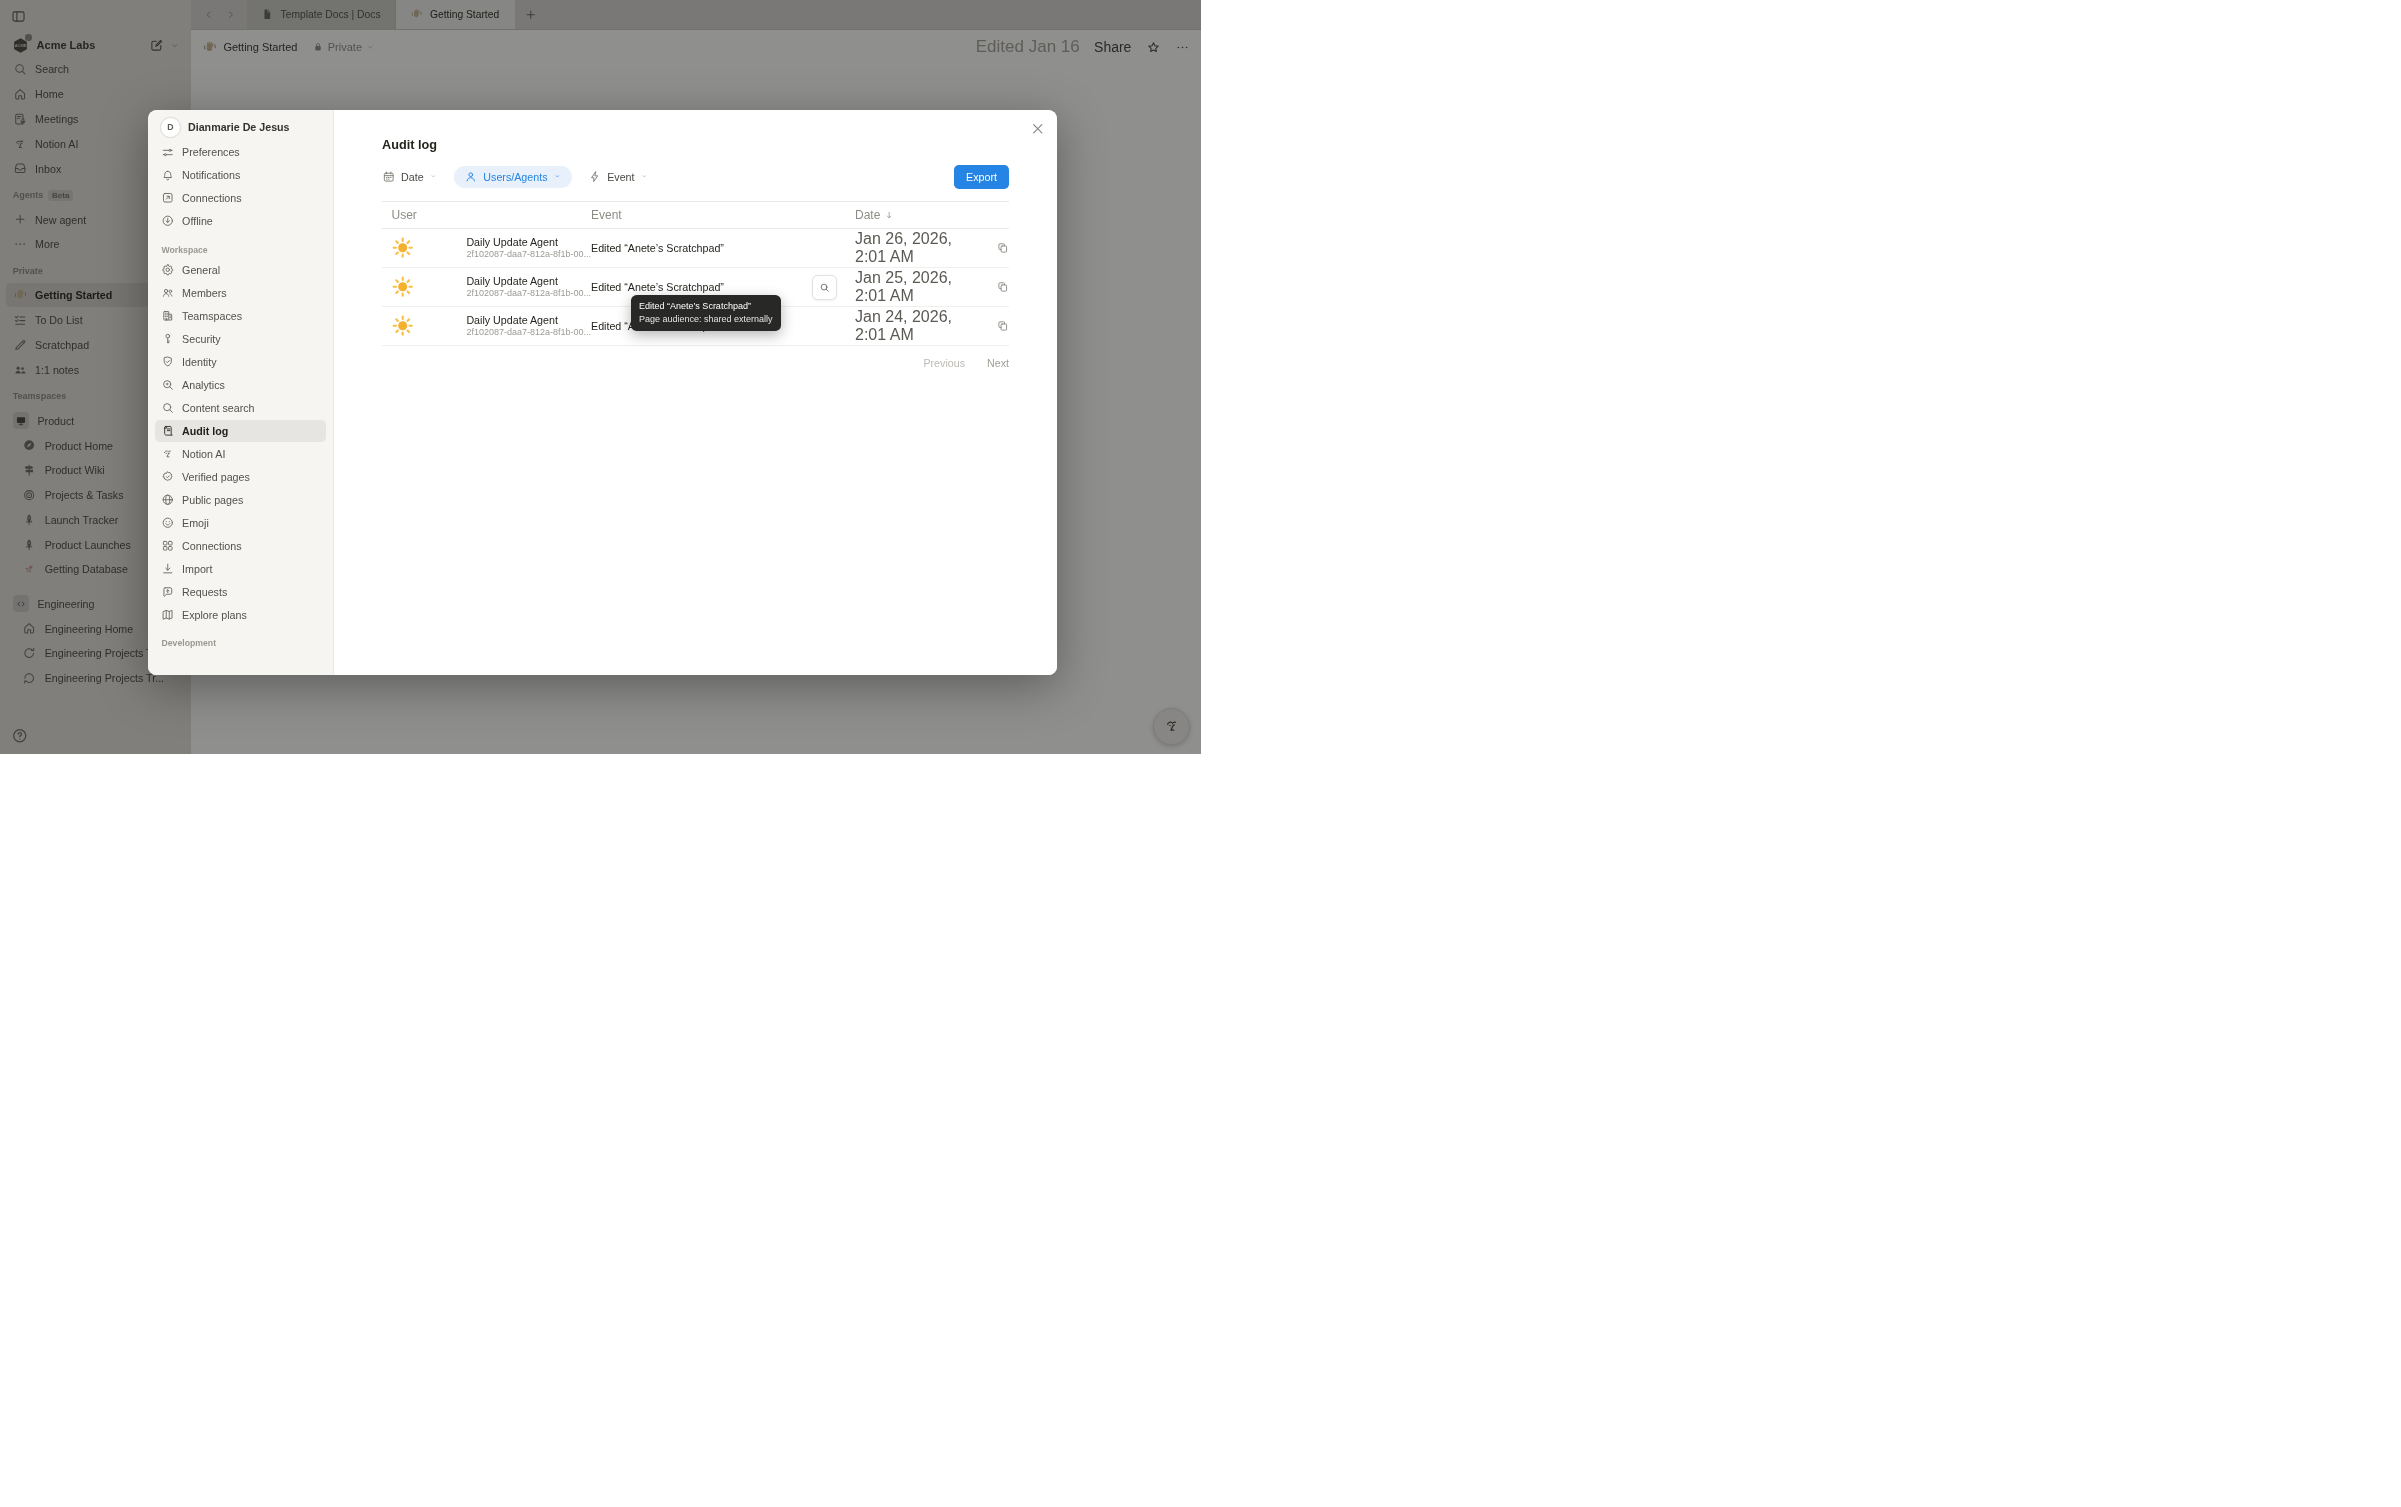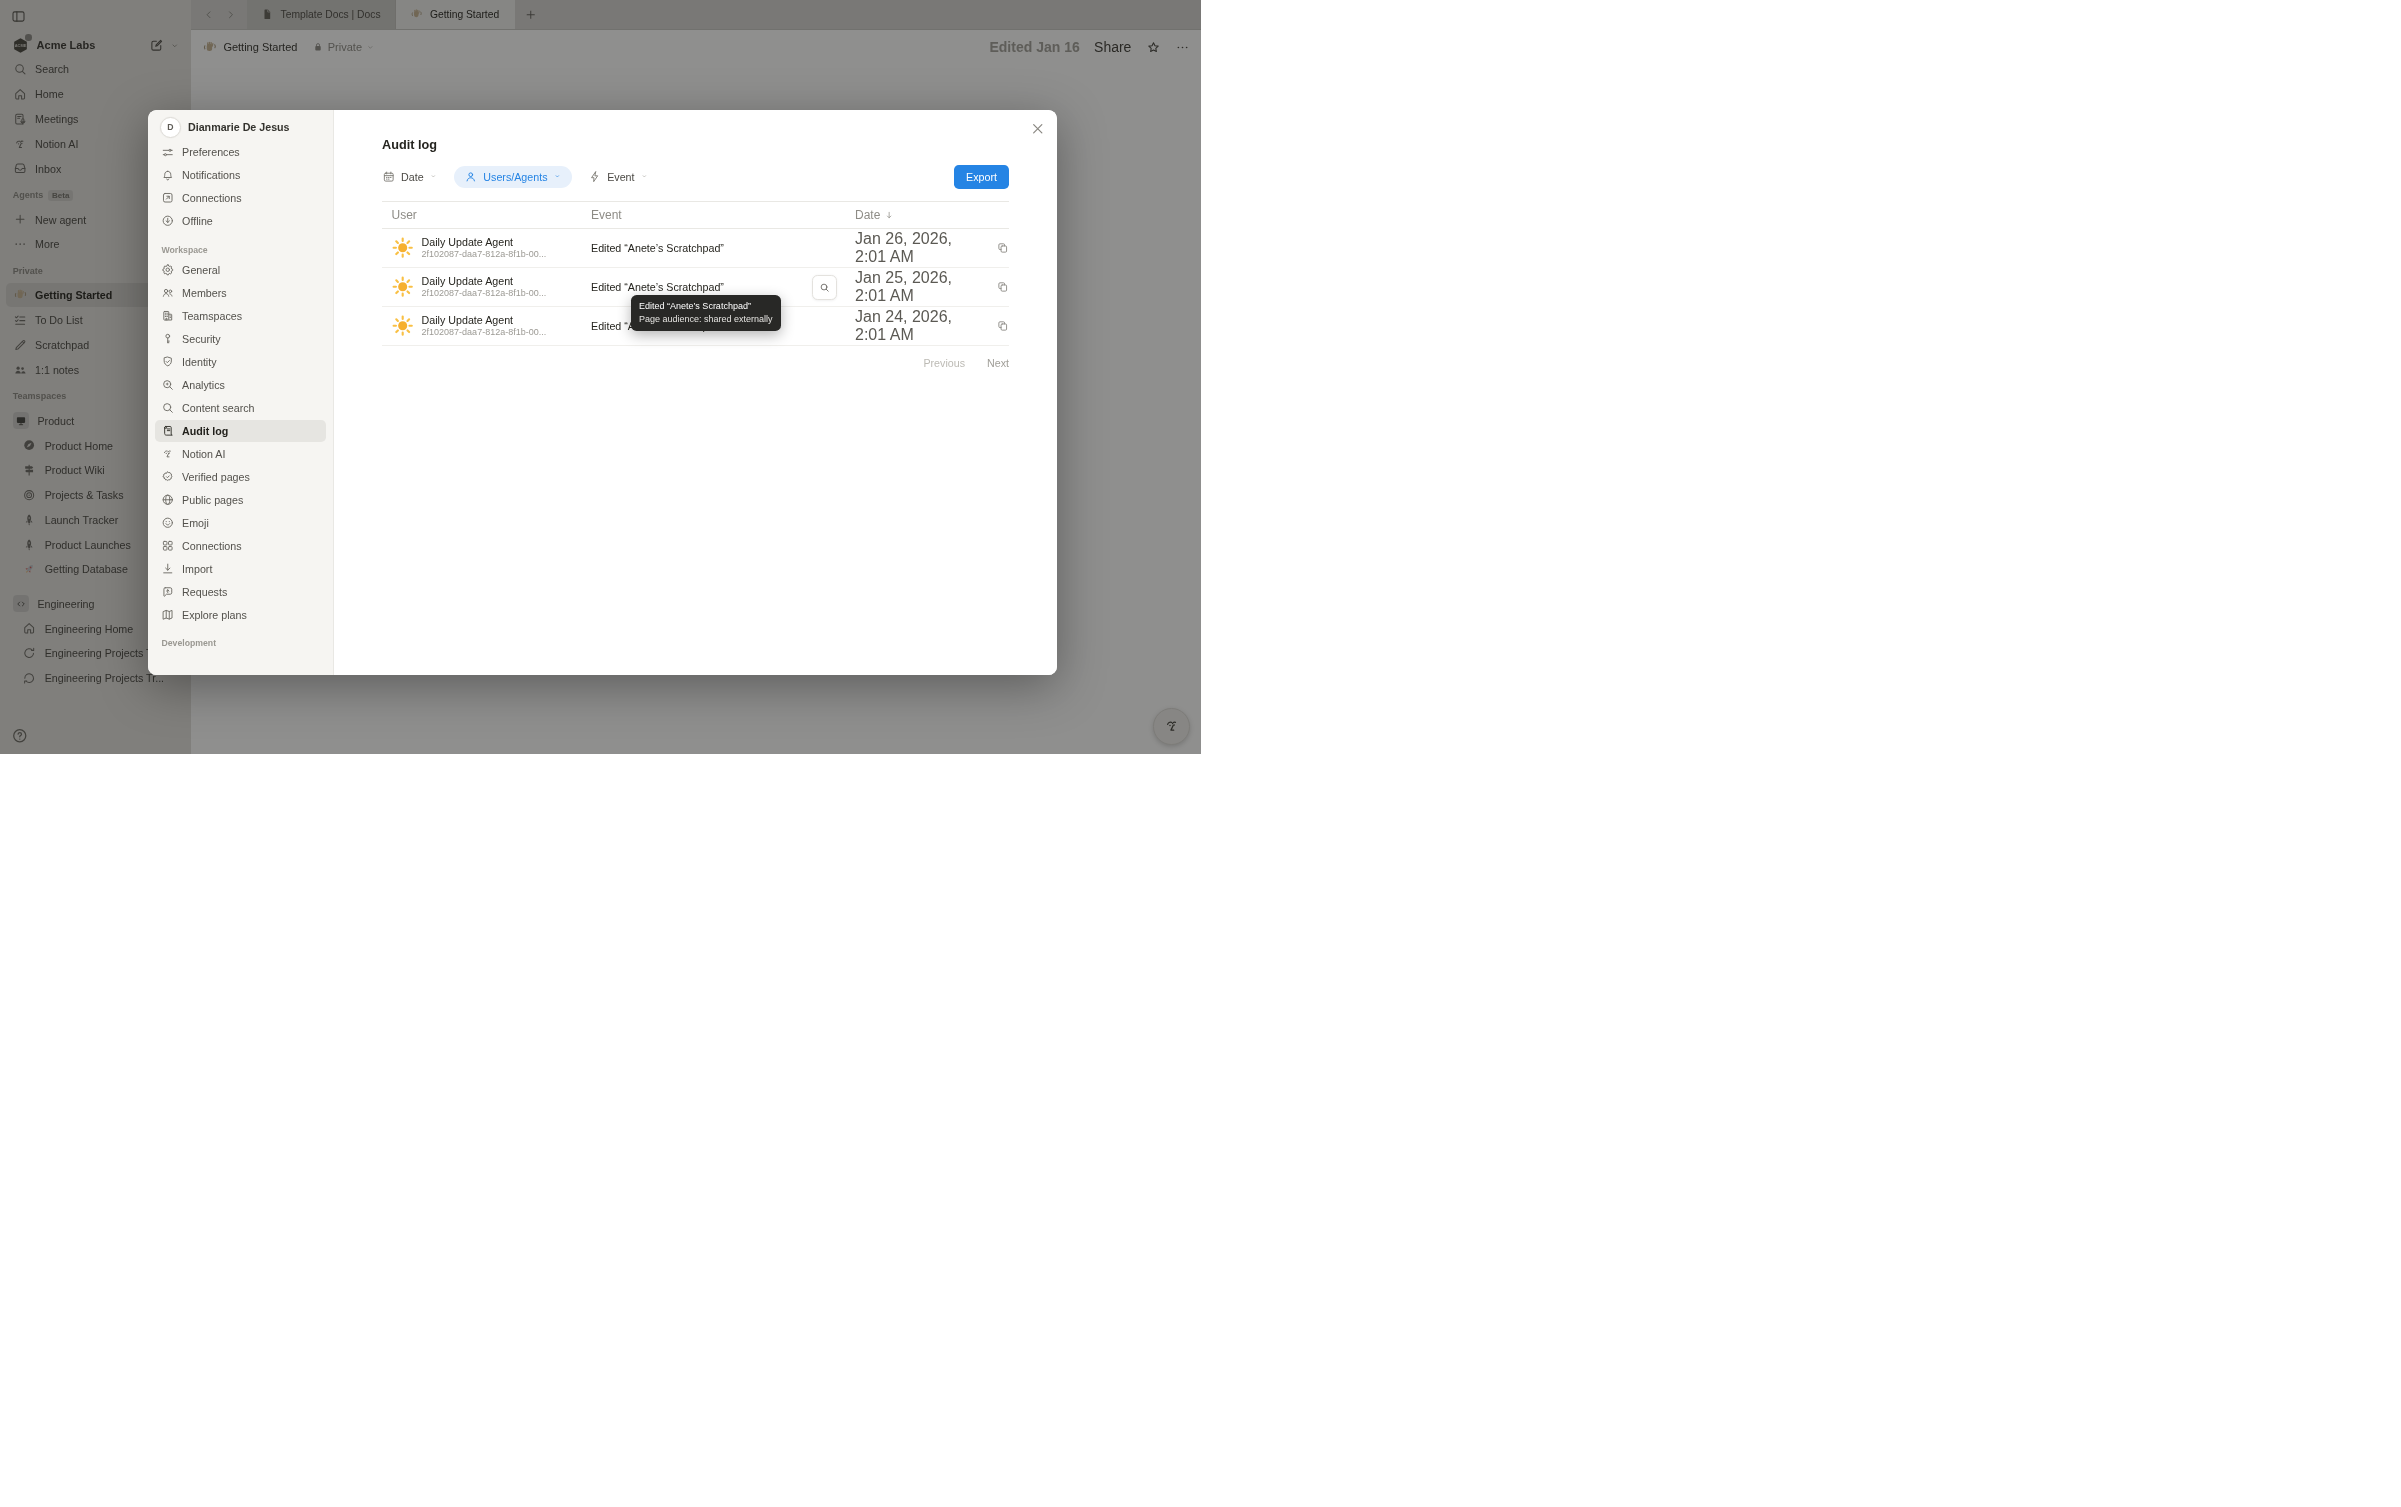--- a/index.html
+++ b/index.html
@@ -41,21 +41,21 @@
   .plusbtn{width:32px;display:flex;align-items:center;justify-content:center;color:#5f5d58;}
   .plusbtn .ic{width:13.5px;height:13.5px;}
   .pageheader{height:34px;display:flex;align-items:center;padding:0 11px;gap:6.4px;background:#fff;}
   .pageheader .wave{width:15px;height:15px;}
   .ptitle{font-size:11px;font-weight:500;color:#34332e;}
   .privgrp{display:flex;align-items:center;gap:4px;margin-left:8px;color:#8e8c86;}
   .privgrp .ic.lock{width:12px;height:12px;color:#8e8c86;}
   .privgrp span{font-size:11px;}
   .privgrp .ic.chev{width:8.7px;height:8.7px;color:#a3a19a;}
   .hright{margin-left:auto;display:flex;align-items:center;gap:14.3px;}
-  .edited{font-size:14px;color:#a3a19b;font-weight:bold;}
+  .edited{font-size:17px;color:#a3a19b;}
   .sharebtn{font-size:14px;color:#413f3a;font-weight:500;}
   .hright .ic{width:15px;height:15px;color:#46443f;}
   .pagebody{position:absolute;top:64px;left:0;right:0;bottom:0;background:#fff;}
   .aifab{position:absolute;right:11px;bottom:9.5px;width:35px;height:35px;border-radius:50%;background:#f0efec;border:0.8px solid #dddbd7;box-shadow:0 1.6px 4.8px rgba(0,0,0,.18);display:flex;align-items:center;justify-content:center;}
   .aifab .ic{width:18px;height:18px;color:#45433d;}
 
   
   .overlay{position:absolute;inset:0;background:rgba(16,16,14,.47);z-index:10;}
   .modal{position:absolute;left:148px;top:110px;width:909px;height:565px;background:#fff;border-radius:8.7px;box-shadow:0 11px 48px rgba(0,0,0,.35);z-index:20;display:flex;overflow:hidden;}
   .snav{width:186px;background:#f6f5f2;border-right:0.8px solid #e9e8e4;box-sizing:border-box;padding:6.4px 7.1px 0;overflow:hidden;}
@@ -78,21 +78,21 @@
   .filter.active{border-radius:793px;padding:4px 10.3px;text-align:right;}
   .filter.active .ic{color:inherit;}
   .exportbtn{margin-left:auto;border:none;color:#fff;font-size:10.7px;font-weight:500;font-family:inherit;padding:0 12px;height:24px;border-radius:4.8px;}
   .table{margin-top:12.7px;}
   .thead{display:flex;align-items:center;height:25.4px;border-top:0.8px solid #e9e8e4;border-bottom:0.8px solid #e9e8e4;font-size:12px;color:#8e8c86;}
   .c-user{width:209px;box-sizing:border-box;padding-left:9.5px;}
   .c-event{width:264px;box-sizing:border-box;}
   .c-date{flex:1;display:flex;align-items:center;gap:4px;}
   .thead .ic{width:10.3px;height:10.3px;color:#8e8c86;}
   .trow{position:relative;display:flex;align-items:center;height:38px;border-bottom:0.8px solid #f0efec;}
-  .ucell{display:flex;align-items:center;gap:8.7px;}
+  .ucell{display:flex;align-items:center;gap:8.7px;justify-content:space-between;}
   .sunav{width:21.4px;height:21.4px;flex:none;}
   .uname{font-size:10.7px;font-weight:500;color:#26251f;line-height:13.5px;}
   .uid{font-size:9px;color:#9c9a94;line-height:11px;}
   .evtxt{font-size:10.7px;color:#26251f;}
   .dttxt{font-size:16px;color:#5b5953;}
   .copybtn{width:13.5px;height:13.5px;color:#908e88;margin-left:10.3px;}
   .hoverbtn{position:absolute;left:430px;top:7.1px;width:23px;height:23px;border-radius:5.6px;background:#fff;border:0.8px solid #e4e2de;box-shadow:0 0.8px 2.4px rgba(0,0,0,.06);display:flex;align-items:center;justify-content:center;z-index:2;}
   .hoverbtn .ic{width:11px;height:11px;color:#55534d;}
   .pager{display:flex;justify-content:flex-end;gap:22px;margin-top:11px;font-size:10.7px;}
   .pgprev{color:#bcbab4;}

